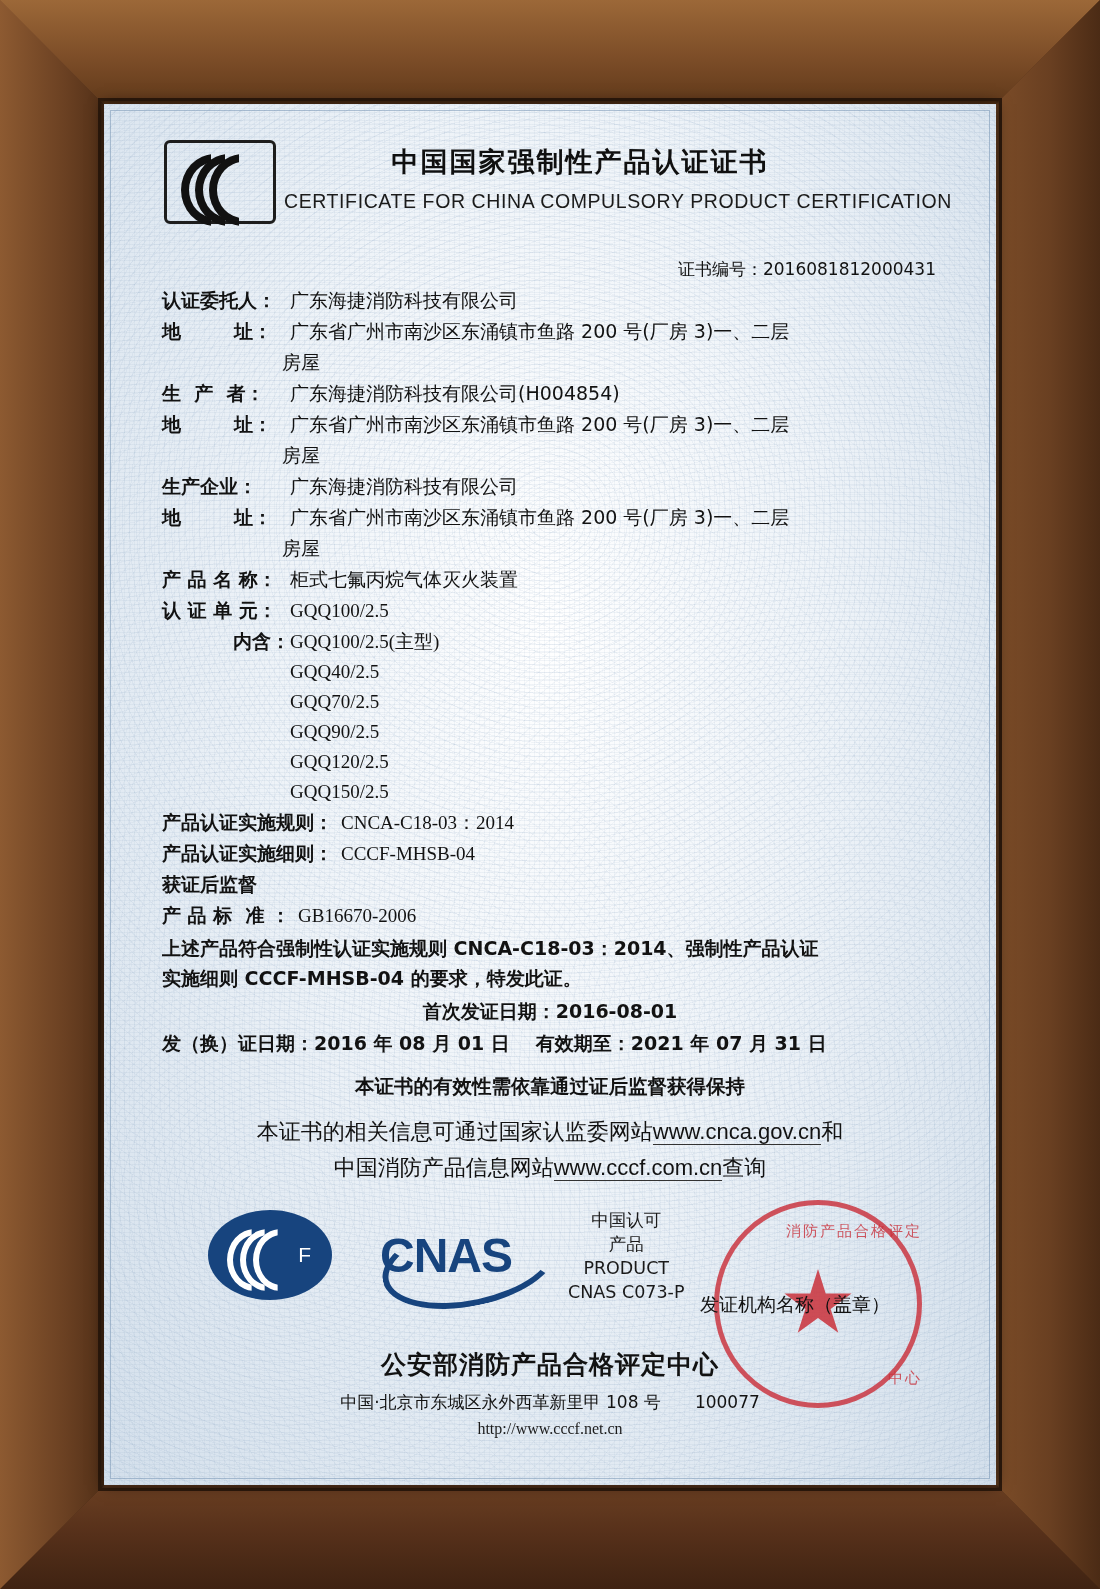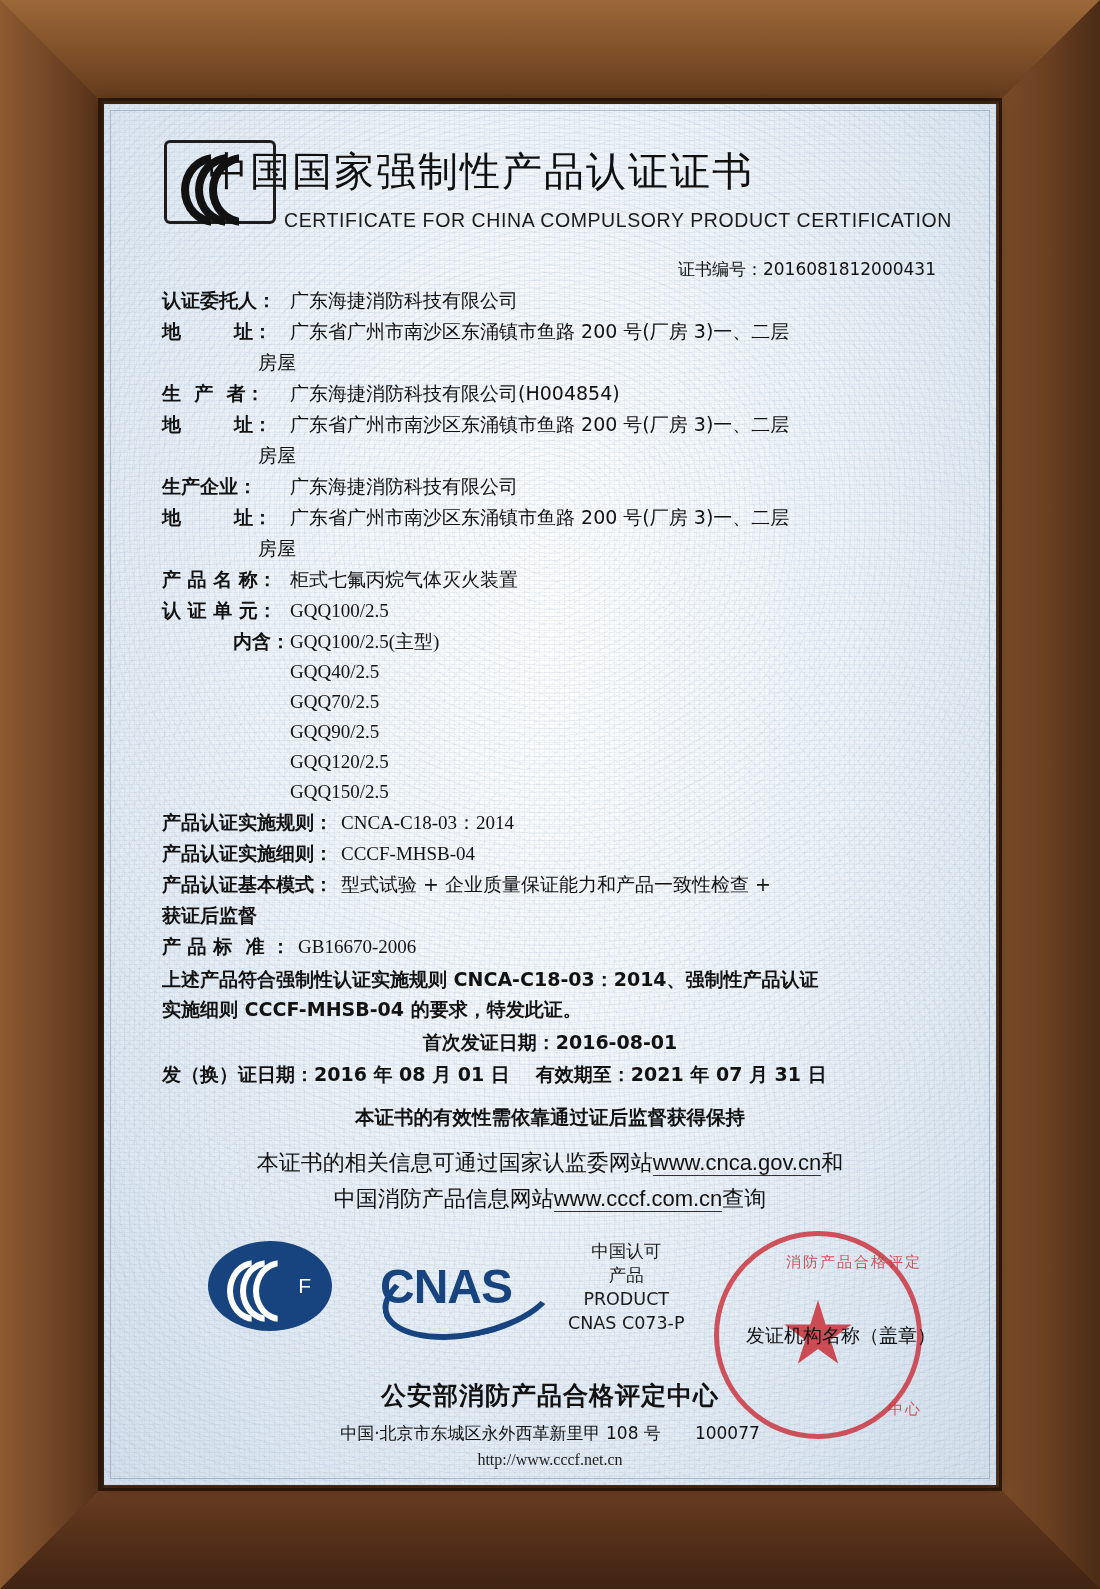--- a/index.html
+++ b/index.html
@@ -124,23 +124,23 @@
     height: 56px;
     border: 8px solid #111;
     border-radius: 50%;
     clip-path: polygon(0 0, 44% 0, 44% 100%, 0 100%);
   }
   .ccc-arcs span:nth-child(1) { left: 0; }
   .ccc-arcs span:nth-child(2) { left: 14px; }
   .ccc-arcs span:nth-child(3) { left: 28px; }
 
   .title-zh {
-    text-align: left;
-    font-size: 40px;
-    font-weight: normal;
+    text-align: center;
+    font-size: 27px;
+    font-weight: bold;
     letter-spacing: 2px;
     padding-top: 10px;
     padding-left: 60px;
     font-family: "DejaVu Sans", sans-serif;
     color: #101010;
   }
   .title-en {
     text-align: right;
     font-size: 19.5px;
     letter-spacing: .6px;
@@ -172,21 +172,21 @@
     font-family: "DejaVu Sans", sans-serif;
     flex: 0 0 auto;
   }
   .lbl.w1 { width: 128px; }
   .val {
     font-family: "DejaVu Sans", sans-serif;
     flex: 1 1 auto;
   }
   .val.mono { font-family: "Liberation Serif", serif; font-size: 19px; }
   .indent-val {
-    margin-left: 96px;
+    margin-left: 120px;
     font-family: "Liberation Serif", serif;
   }
   .sub-list {
     margin-left: 128px;
     font-family: "Liberation Serif", serif;
     font-size: 19px;
     line-height: 30px;
   }
 
   .para {
@@ -347,21 +347,21 @@
     font-size: 15px;
     opacity: .8;
   }
   .seal-text-top { top: 22px; letter-spacing: 2px; }
   .seal-text-bottom { bottom: 20px; letter-spacing: 2px; }
   .issuer {
     position: absolute;
     right: 16px;
     top: 88px;
     width: 236px;
-    text-align: right;
+    text-align: left;
     font-family: "DejaVu Sans", sans-serif;
     font-size: 19px;
     color: #111;
   }
 
   
   .footer {
     text-align: center;
     padding-top: 4px;
   }
@@ -477,24 +477,20 @@
         <div class="row">
           <div class="lbl">产品认证实施规则：</div>
           <div class="val mono" style="padding-left:8px;">CNCA-C18-03：2014</div>
         </div>
 
         <div class="row">
           <div class="lbl">产品认证实施细则：</div>
           <div class="val mono" style="padding-left:8px;">CCCF-MHSB-04</div>
         </div>
 
-        <div class="row">
-          <div class="lbl">产品认证基本模式：</div>
-          <div class="val" style="padding-left:8px;font-weight:normal;">型式试验 + 企业质量保证能力和产品一致性检查 +</div>
-        </div>
         <div style="font-family:'DejaVu Sans',sans-serif;font-weight:bold;">获证后监督</div>
 
         <div class="row">
           <div class="lbl">产 品 标  准 ：</div>
           <div class="val mono" style="padding-left:8px;">GB16670-2006</div>
         </div>
       </div>
 
       <div class="para">上述产品符合强制性认证实施规则 CNCA-C18-03：2014、强制性产品认证</div>
       <div class="para" style="padding-top:0;">实施细则 CCCF-MHSB-04 的要求，特发此证。</div>

